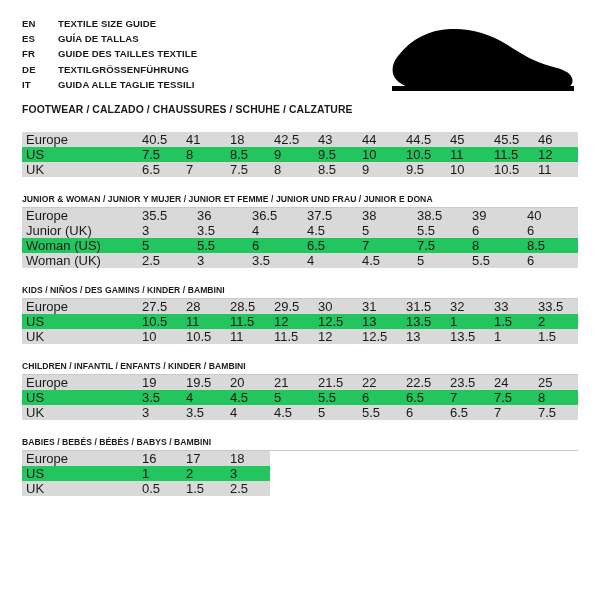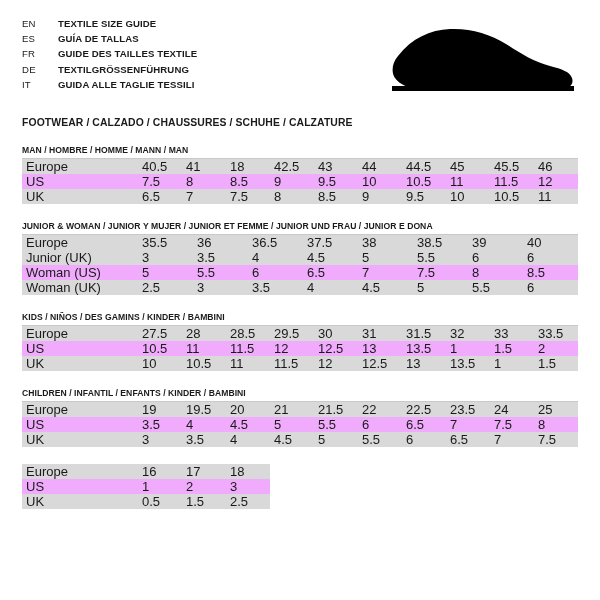--- a/index.html
+++ b/index.html
@@ -33,39 +33,38 @@
   .lang-row {
     display: flex;
     align-items: baseline;
     height: 15.2px;
     font-size: 9.6px;
     letter-spacing: 0.2px;
   }
   .lang-code {
     width: 36px;
     flex: 0 0 36px;
-    font-weight: normal;
+    font-weight: bold;
   }
   .lang-title {
     font-weight: bold;
     letter-spacing: 0.1px;
   }
   .shoe-wrap {
     position: absolute;
     right: 2px;
     top: 10px;
     width: 190px;
     height: 72px;
   }
   .shoe-wrap svg {
     display: block;
   }
 
   .section-title {
-    margin-top: 13px;
     font-size: 10.4px;
     font-weight: bold;
     letter-spacing: 0.1px;
   }
 
   
   .group {
     margin-top: 17px;
   }
   .group-head {
@@ -86,21 +85,21 @@
     height: 14.6px;
     padding: 0 0 0 4px;
     vertical-align: middle;
     white-space: nowrap;
     color: #1a1a1a;
   }
   table.size-table tr.shaded td {
     background: #d9d9d9;
   }
   table.size-table tr.plain td {
-    background: #f0abfc;
+    background: #22c55e;
   }
   td.rowlabel {
     width: 112px;
     text-align: left;
   }
   td.val {
     text-align: left;
   }
   
   td.filler {
@@ -141,21 +140,20 @@
         <path fill="#000000" d="M12,28 C26,10 44,2 64,1 C84,0 104,6 120,16 C134,25 148,34 164,38 C176,41 184,44 186,50 C188,56 184,60 176,61 L36,61 C24,61 14,57 9,50 C5,44 6,35 12,28 Z"></path>
         <path fill="#ffffff" d="M8,56 L186,56 L186,59 L8,59 Z" opacity="0.0"></path>
         <path fill="#000000" d="M6,58 L188,58 L188,63 L6,63 Z"></path>
       </svg>
     </div>
   </div>
 
   <div class="section-title">FOOTWEAR / CALZADO / CHAUSSURES / SCHUHE / CALZATURE</div>
 
   <div class="group">
-    <div class="group-head">MAN / HOMBRE / HOMME / MANN / MAN</div>
     <table class="size-table">
       <tbody>
           <tr class="shaded">
         <td class="rowlabel">Europe</td>
         <td class="val">40.5</td>
         <td class="val">41</td>
         <td class="val">18</td>
         <td class="val">42.5</td>
         <td class="val">43</td>
         <td class="val">44</td>
@@ -334,20 +332,21 @@
         <td class="val">6</td>
         <td class="val">6.5</td>
         <td class="val">7</td>
         <td class="val">7.5</td>
       </tr>
     </tbody>
       </table>
   </div>
 
   <div class="group">
+    <div class="group-head">BABIES / BEBÉS / BÉBÉS / BABYS / BAMBINI</div>
     <table class="size-table">
       <tbody>
           <tr class="shaded">
         <td class="rowlabel">Europe</td>
         <td class="val">16</td>
         <td class="val">17</td>
         <td class="val">18</td>
         <td class="filler" colspan="7"></td>
       </tr>
       <tr class="plain">

